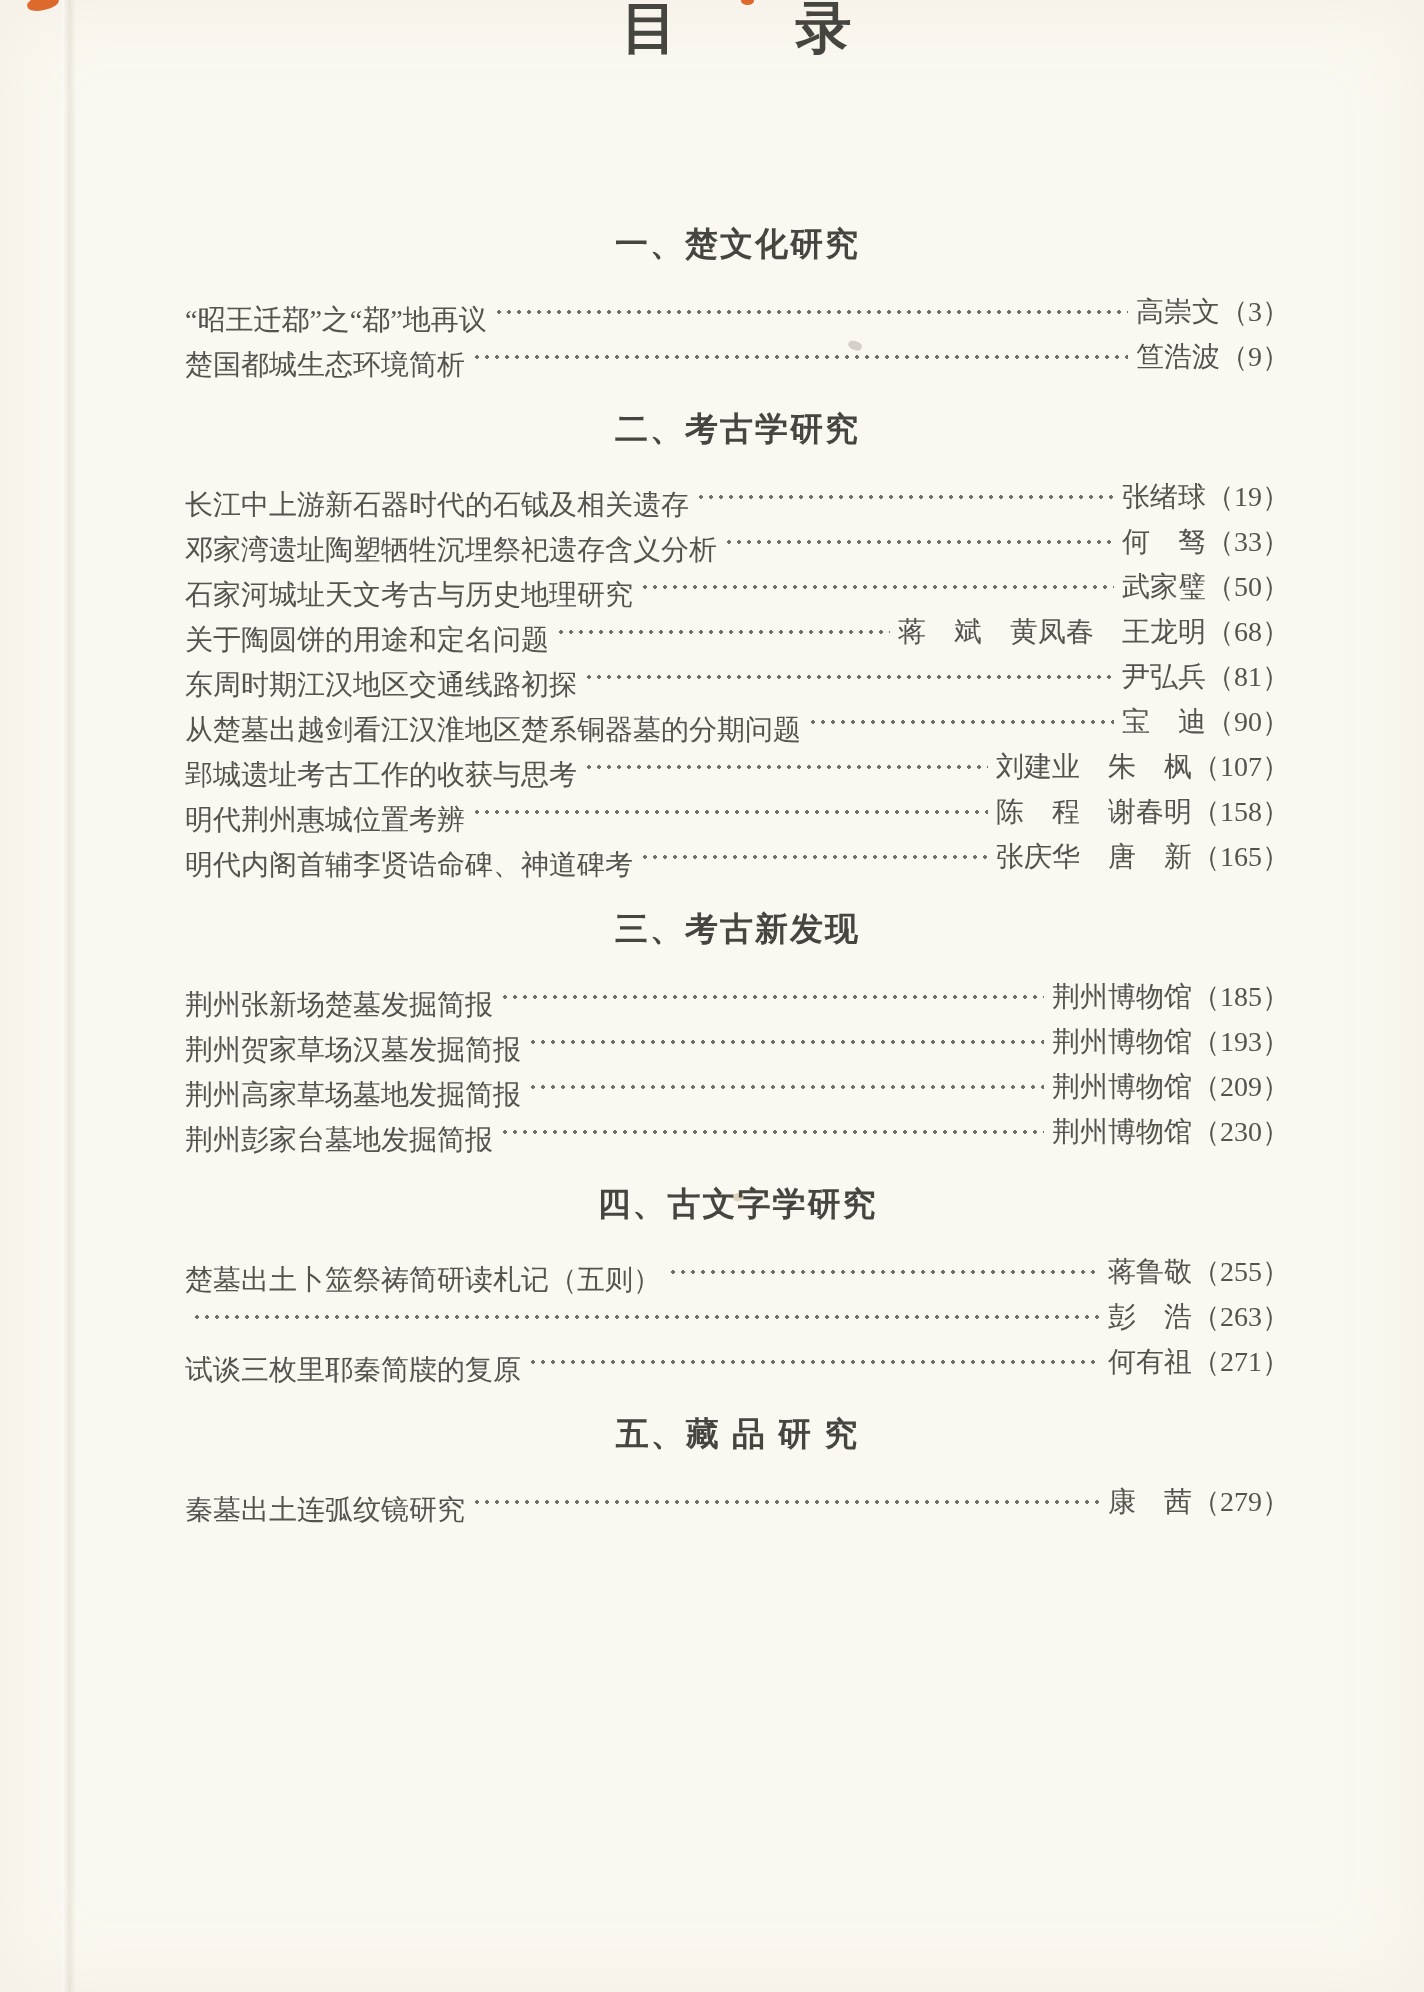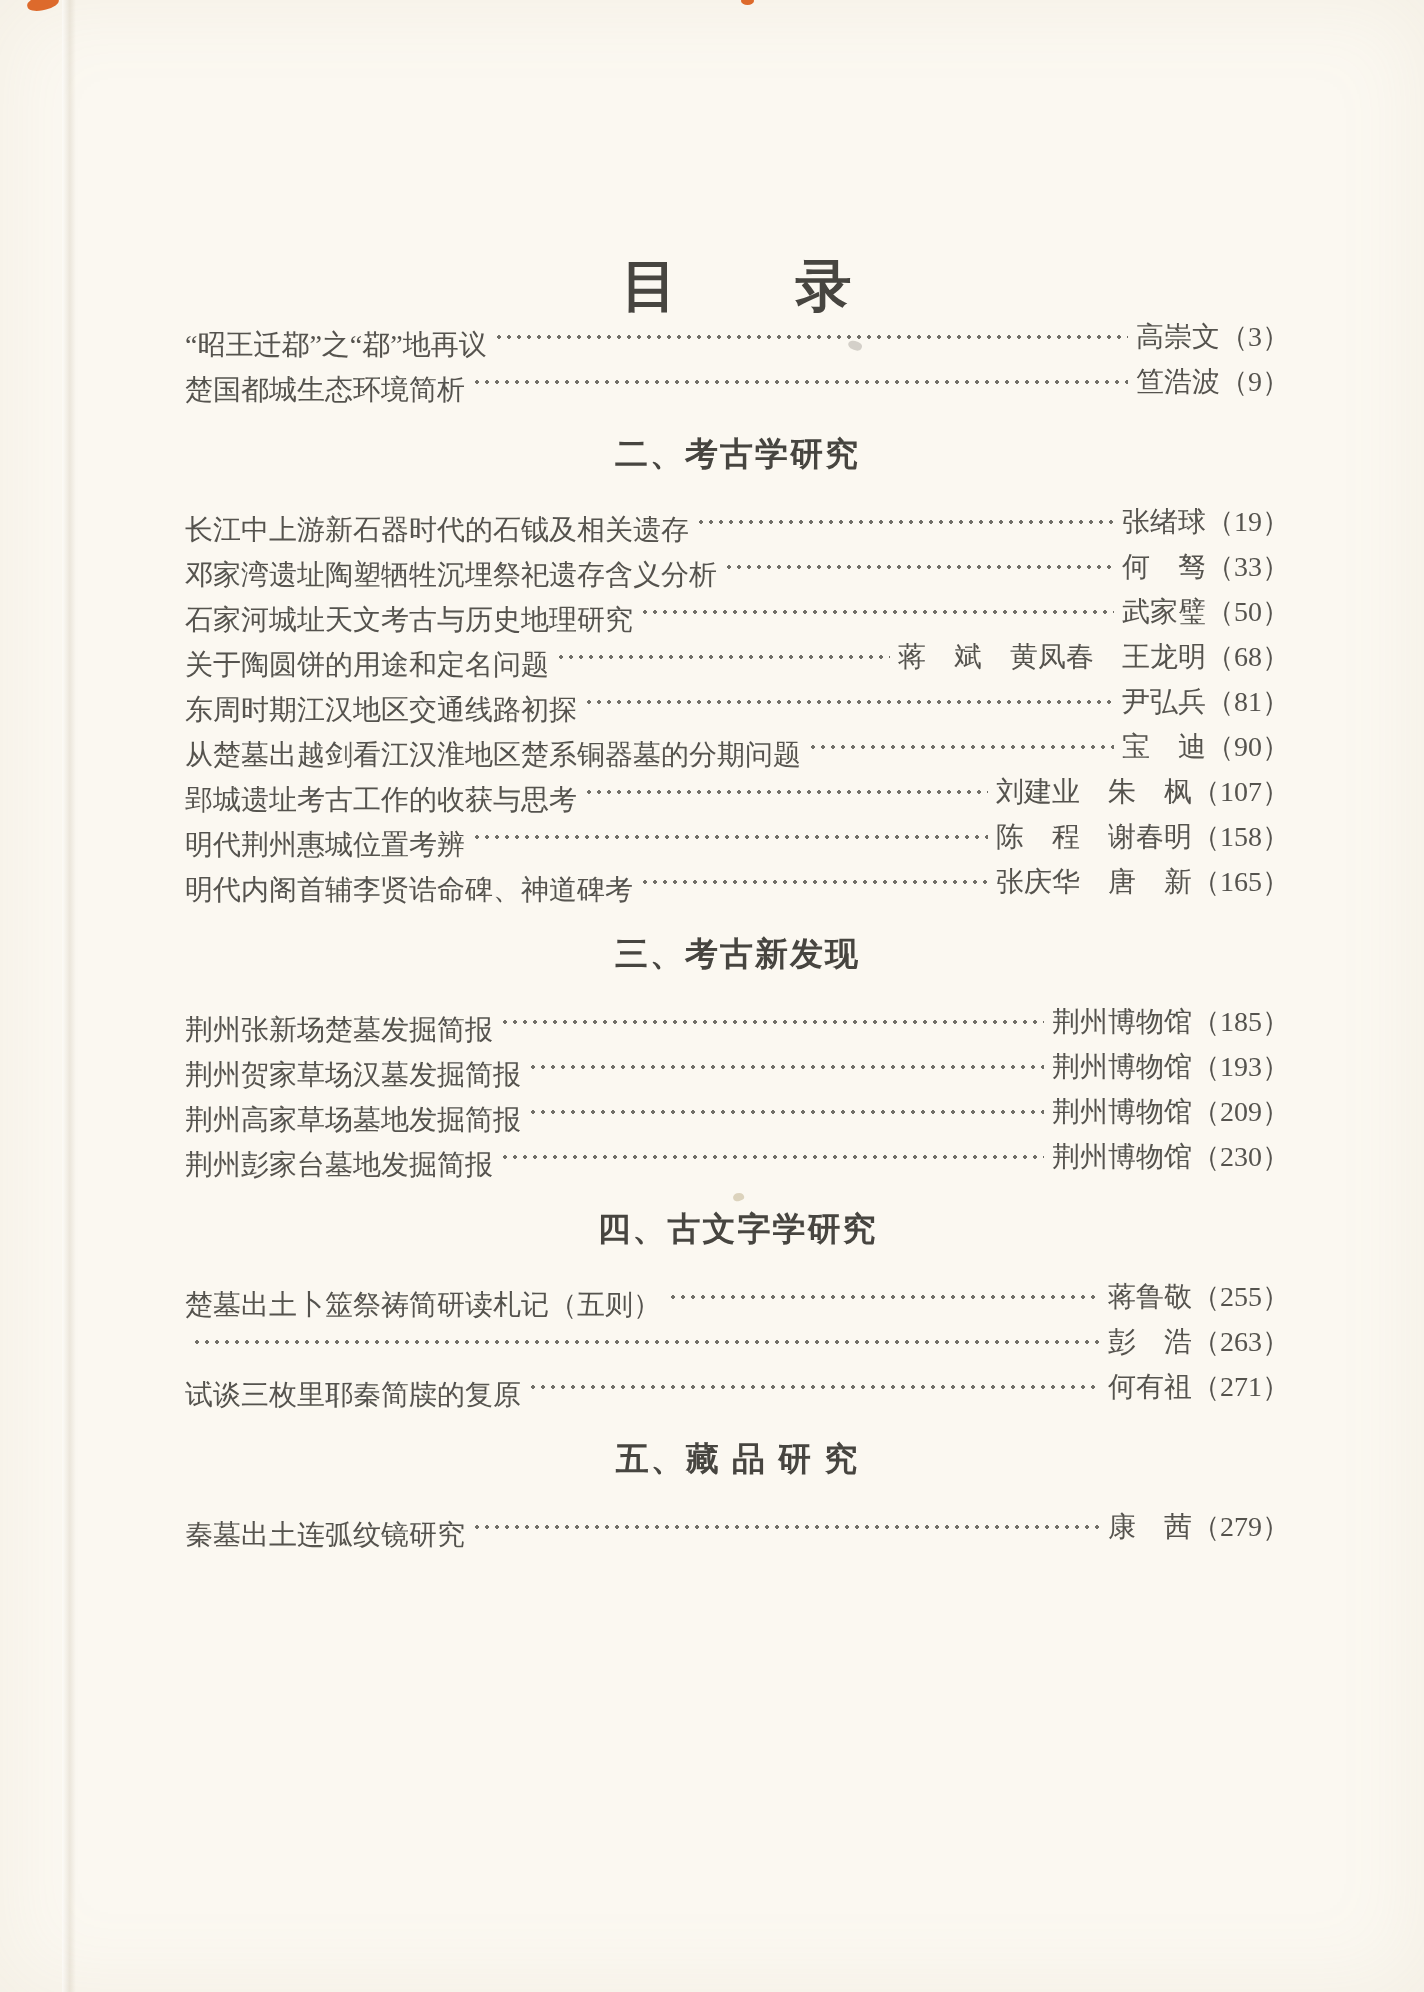--- a/index.html
+++ b/index.html
@@ -25,21 +25,20 @@
   .artifact { position: absolute; pointer-events: none; }
   .artifact-a { left: 27px; top: -4px; width: 32px; height: 14px; background: var(--artifact, #dd6a2c); border-radius: 45%; transform: rotate(-12deg); }
   .artifact-b { left: 741px; top: -3px; width: 13px; height: 8px; background: var(--artifact, #dd6a2c); border-radius: 50%; }
   .artifact-c { left: 848px; top: 341px; width: 14px; height: 9px; background: rgba(110,105,98,0.28); border-radius: 60% 40% 50% 50%; transform: rotate(24deg); }
   .artifact-d { left: 733px; top: 1193px; width: 11px; height: 8px; background: rgba(150,125,70,0.30); border-radius: 50% 60% 40% 50%; transform: rotate(-18deg); }
 
   .toc {
     position: relative;
     margin-left: 185px;
     width: 1105px;
-    padding-top: 258px;
     box-sizing: border-box;
   }
   .toc-title {
     text-align: center;
     font-family: "Liberation Sans", "DejaVu Sans", sans-serif;
     font-weight: 700;
     font-size: 56px;
     line-height: 1;
     letter-spacing: 2px;
     color: var(--ink-dark, #474540);
@@ -85,20 +84,21 @@
 <div class="gutter-crease"></div>
 <div class="artifact artifact-a"></div>
 <div class="artifact artifact-b"></div>
 <div class="artifact artifact-c"></div>
 <div class="artifact artifact-d"></div>
 
 <div class="toc">
   <div class="toc-title">目　　录</div>
   <div>
   <div class="section">
+    <div class="section-heading">一、楚文化研究</div>
     <div class="section-entries">
   <div class="entry">
     <span class="entry-title">“昭王迁鄀”之“鄀”地再议</span>
     <span class="leader"></span>
     <span class="entry-authors">高崇文</span>
     <span class="entry-page">（3）</span>
   </div>
 
   <div class="entry">
     <span class="entry-title">楚国都城生态环境简析</span>

